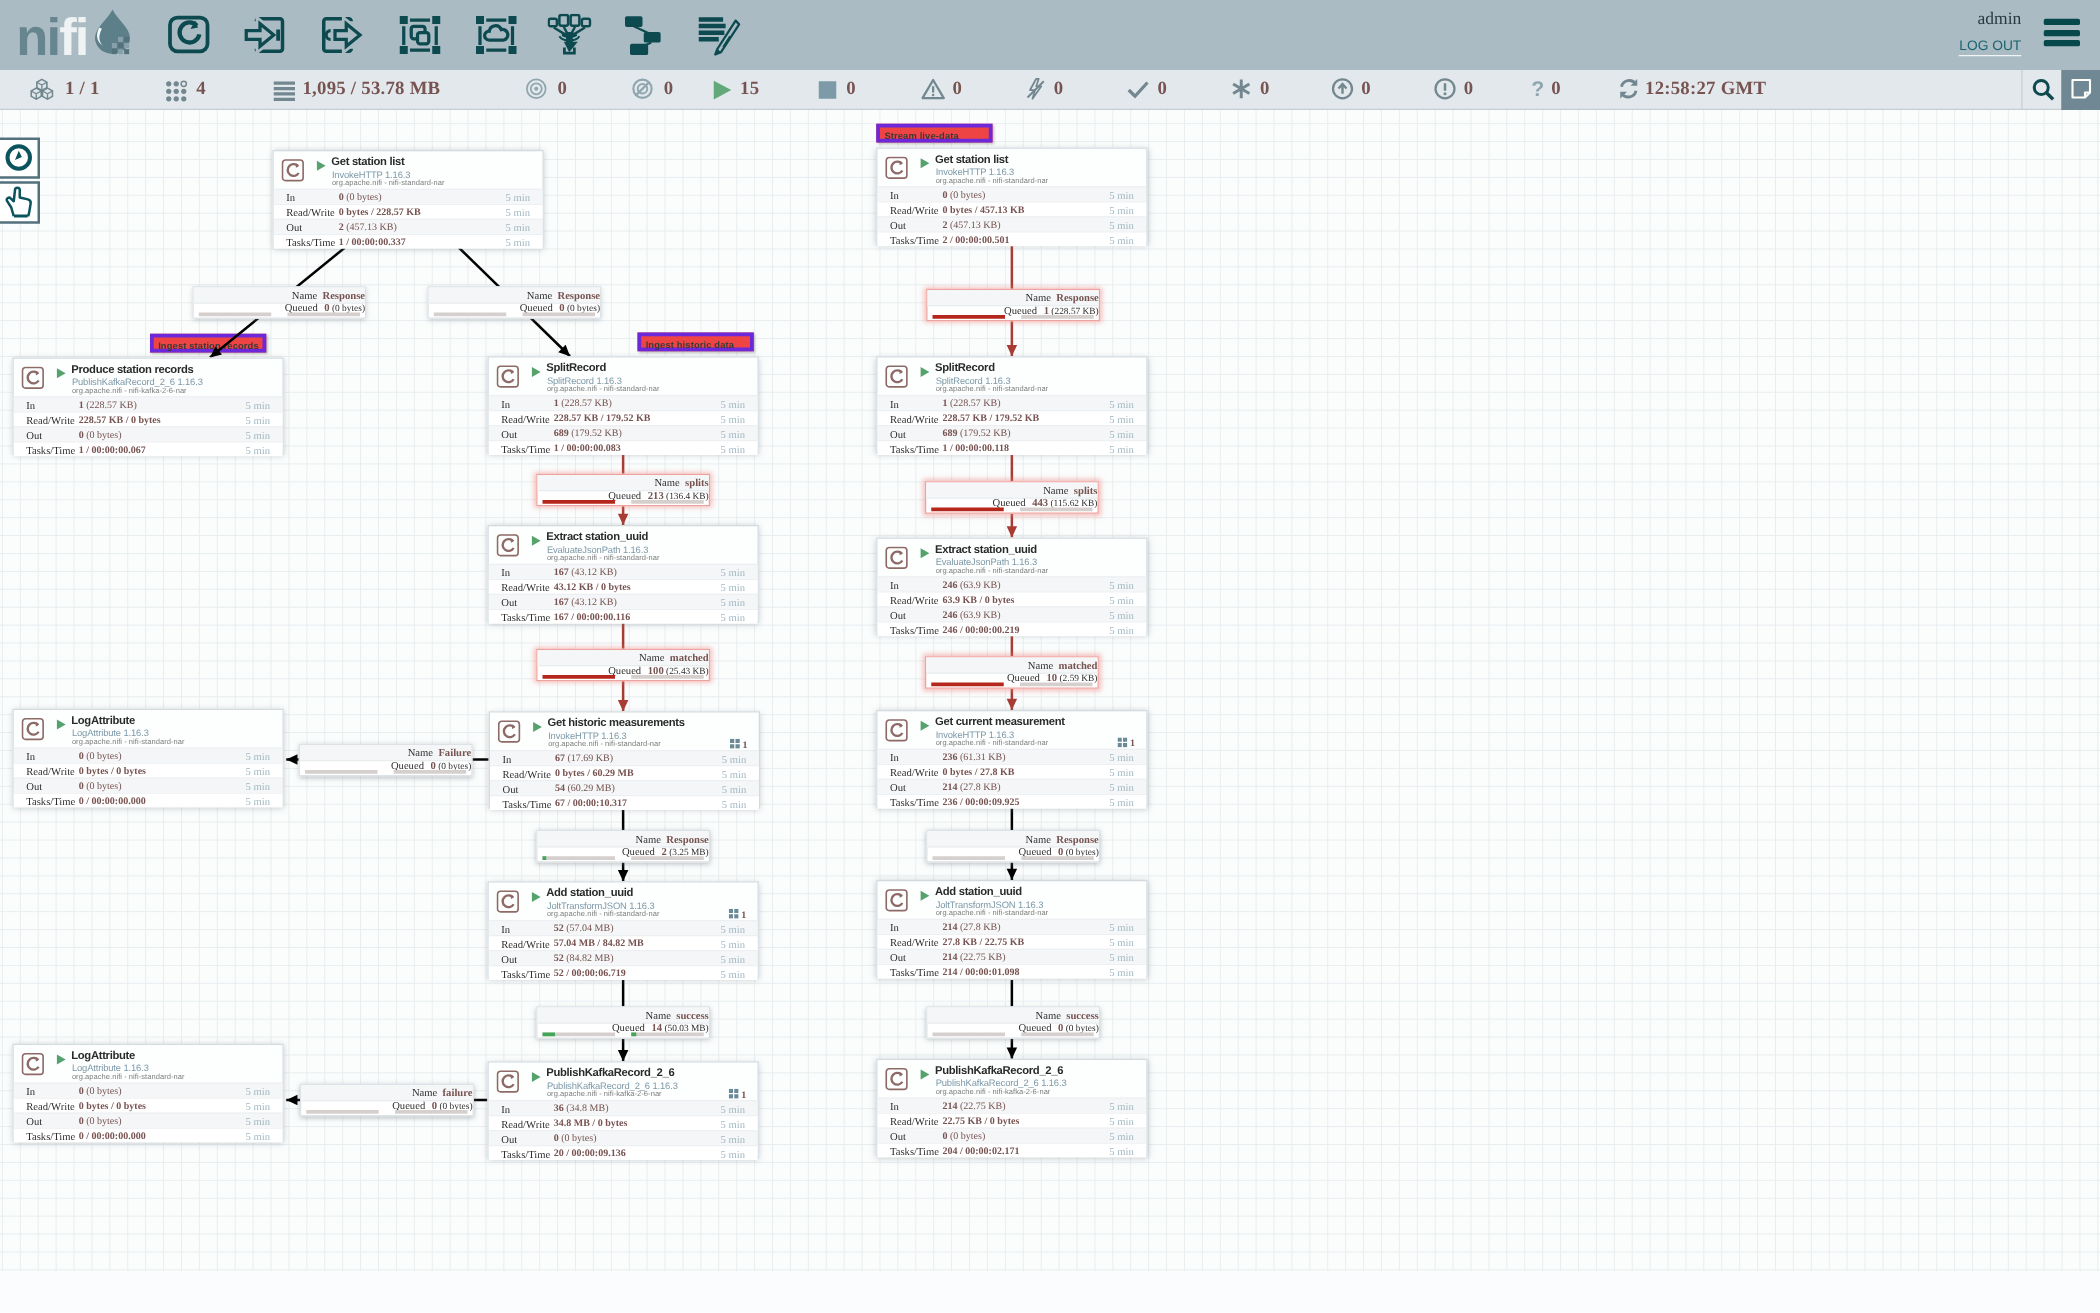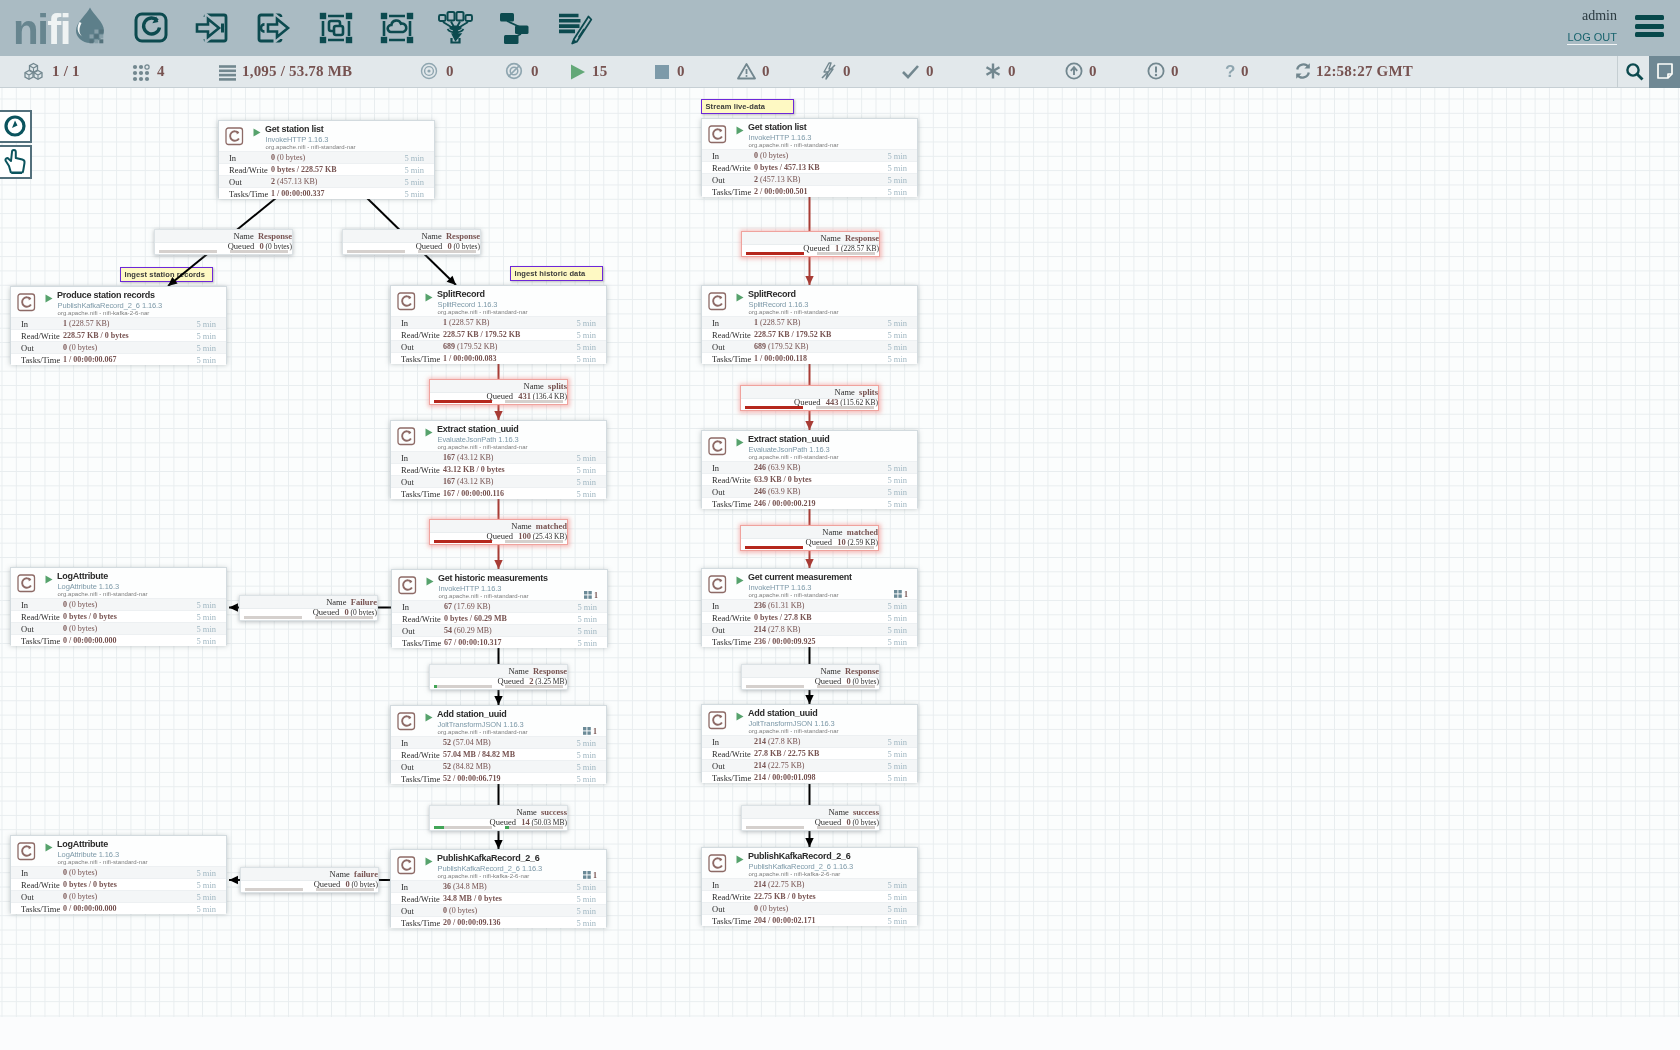--- a/index.html
+++ b/index.html
@@ -42,21 +42,21 @@
 .clabel { position:absolute; width:139px; height:26px; background:#fff; border:1px solid #dce2e5; box-shadow:0 1px 4px rgba(120,130,135,.5);text-align:right; }
 .clabel.red { border:1px solid #efa29d; box-shadow:0 0 4px 1.5px rgba(238,130,124,.5); }
 .lr1 { position:absolute; left:0; top:0; width:100%; height:12.5px; line-height:12px; background:#f4f6f7; border-bottom:1px solid #e9edef;
   font-family:"Liberation Serif",serif; font-size:8.5px; color:#2e2e2e; padding-left:4.5px; }
 .lr2 { position:absolute; left:0; top:12px; width:100%; height:9px; line-height:9px; font-family:"Liberation Serif",serif; font-size:8.5px; color:#2e2e2e; padding-left:4.5px; }
 .lr1 b, .lr2 b { color:#775351; }
 .lr2 b { margin-left:1px; }
 .lr2 .sz { font-size:7.5px; }
 .clabel .bar { position:absolute; bottom:1.5px; width:58px; height:2.6px; background:#d5d0cd; }
 .clabel .bar .fill { height:100%; }
-.ylab { position:absolute; height:15px; width:93px; background:#fef9c3; border:1px solid #6d28d9; box-shadow:1px 1px 2px rgba(100,100,100,.4);
+.ylab { position:absolute; height:15px; width:93px; background:#ef4444; border:3px solid #6d28d9; box-shadow:1px 1px 2px rgba(100,100,100,.4);
   font-size:7.5px; font-weight:bold; color:#3a3a3a; line-height:13.5px; padding-left:3.5px; letter-spacing:0.1px;}
 #wires { position:absolute; left:0; top:0; width:1680px; height:1050px; }
 
 </style></head><body>
 <div id="app">
 <div id="canvas"></div>
 <div class="ylab" style="left:701px;top:99px">Stream live-data</div>
 <div class="ylab" style="left:120px;top:267px">Ingest station records</div>
 <div class="ylab" style="left:510px;top:266px">Ingest historic data</div>
 <svg id="wires">
@@ -102,21 +102,21 @@
 <div class="clabel red" style="left:741px;top:231px">
       <div class="lr1">Name&nbsp; <b>Response</b></div>
       <div class="lr2">Queued&nbsp; <b>1</b><span class="sz"> (228.57 KB)</span></div>
       <div class="bar" style="left:4px">
         <div class="fill" style="width:100%;background:#b5271d"></div>
       </div>
       <div class="bar" style="left:75px"></div>
     </div>
 <div class="clabel red" style="left:429px;top:379px">
       <div class="lr1">Name&nbsp; <b>splits</b></div>
-      <div class="lr2">Queued&nbsp; <b>431</b><span class="sz"> (136.4 KB)</span></div>
+      <div class="lr2">Queued&nbsp; <b>213</b><span class="sz"> (136.4 KB)</span></div>
       <div class="bar" style="left:4px">
         <div class="fill" style="width:100%;background:#b5271d"></div>
       </div>
       <div class="bar" style="left:75px"></div>
     </div>
 <div class="clabel red" style="left:740px;top:385px">
       <div class="lr1">Name&nbsp; <b>splits</b></div>
       <div class="lr2">Queued&nbsp; <b>443</b><span class="sz"> (115.62 KB)</span></div>
       <div class="bar" style="left:4px">
         <div class="fill" style="width:100%;background:#b5271d"></div>

